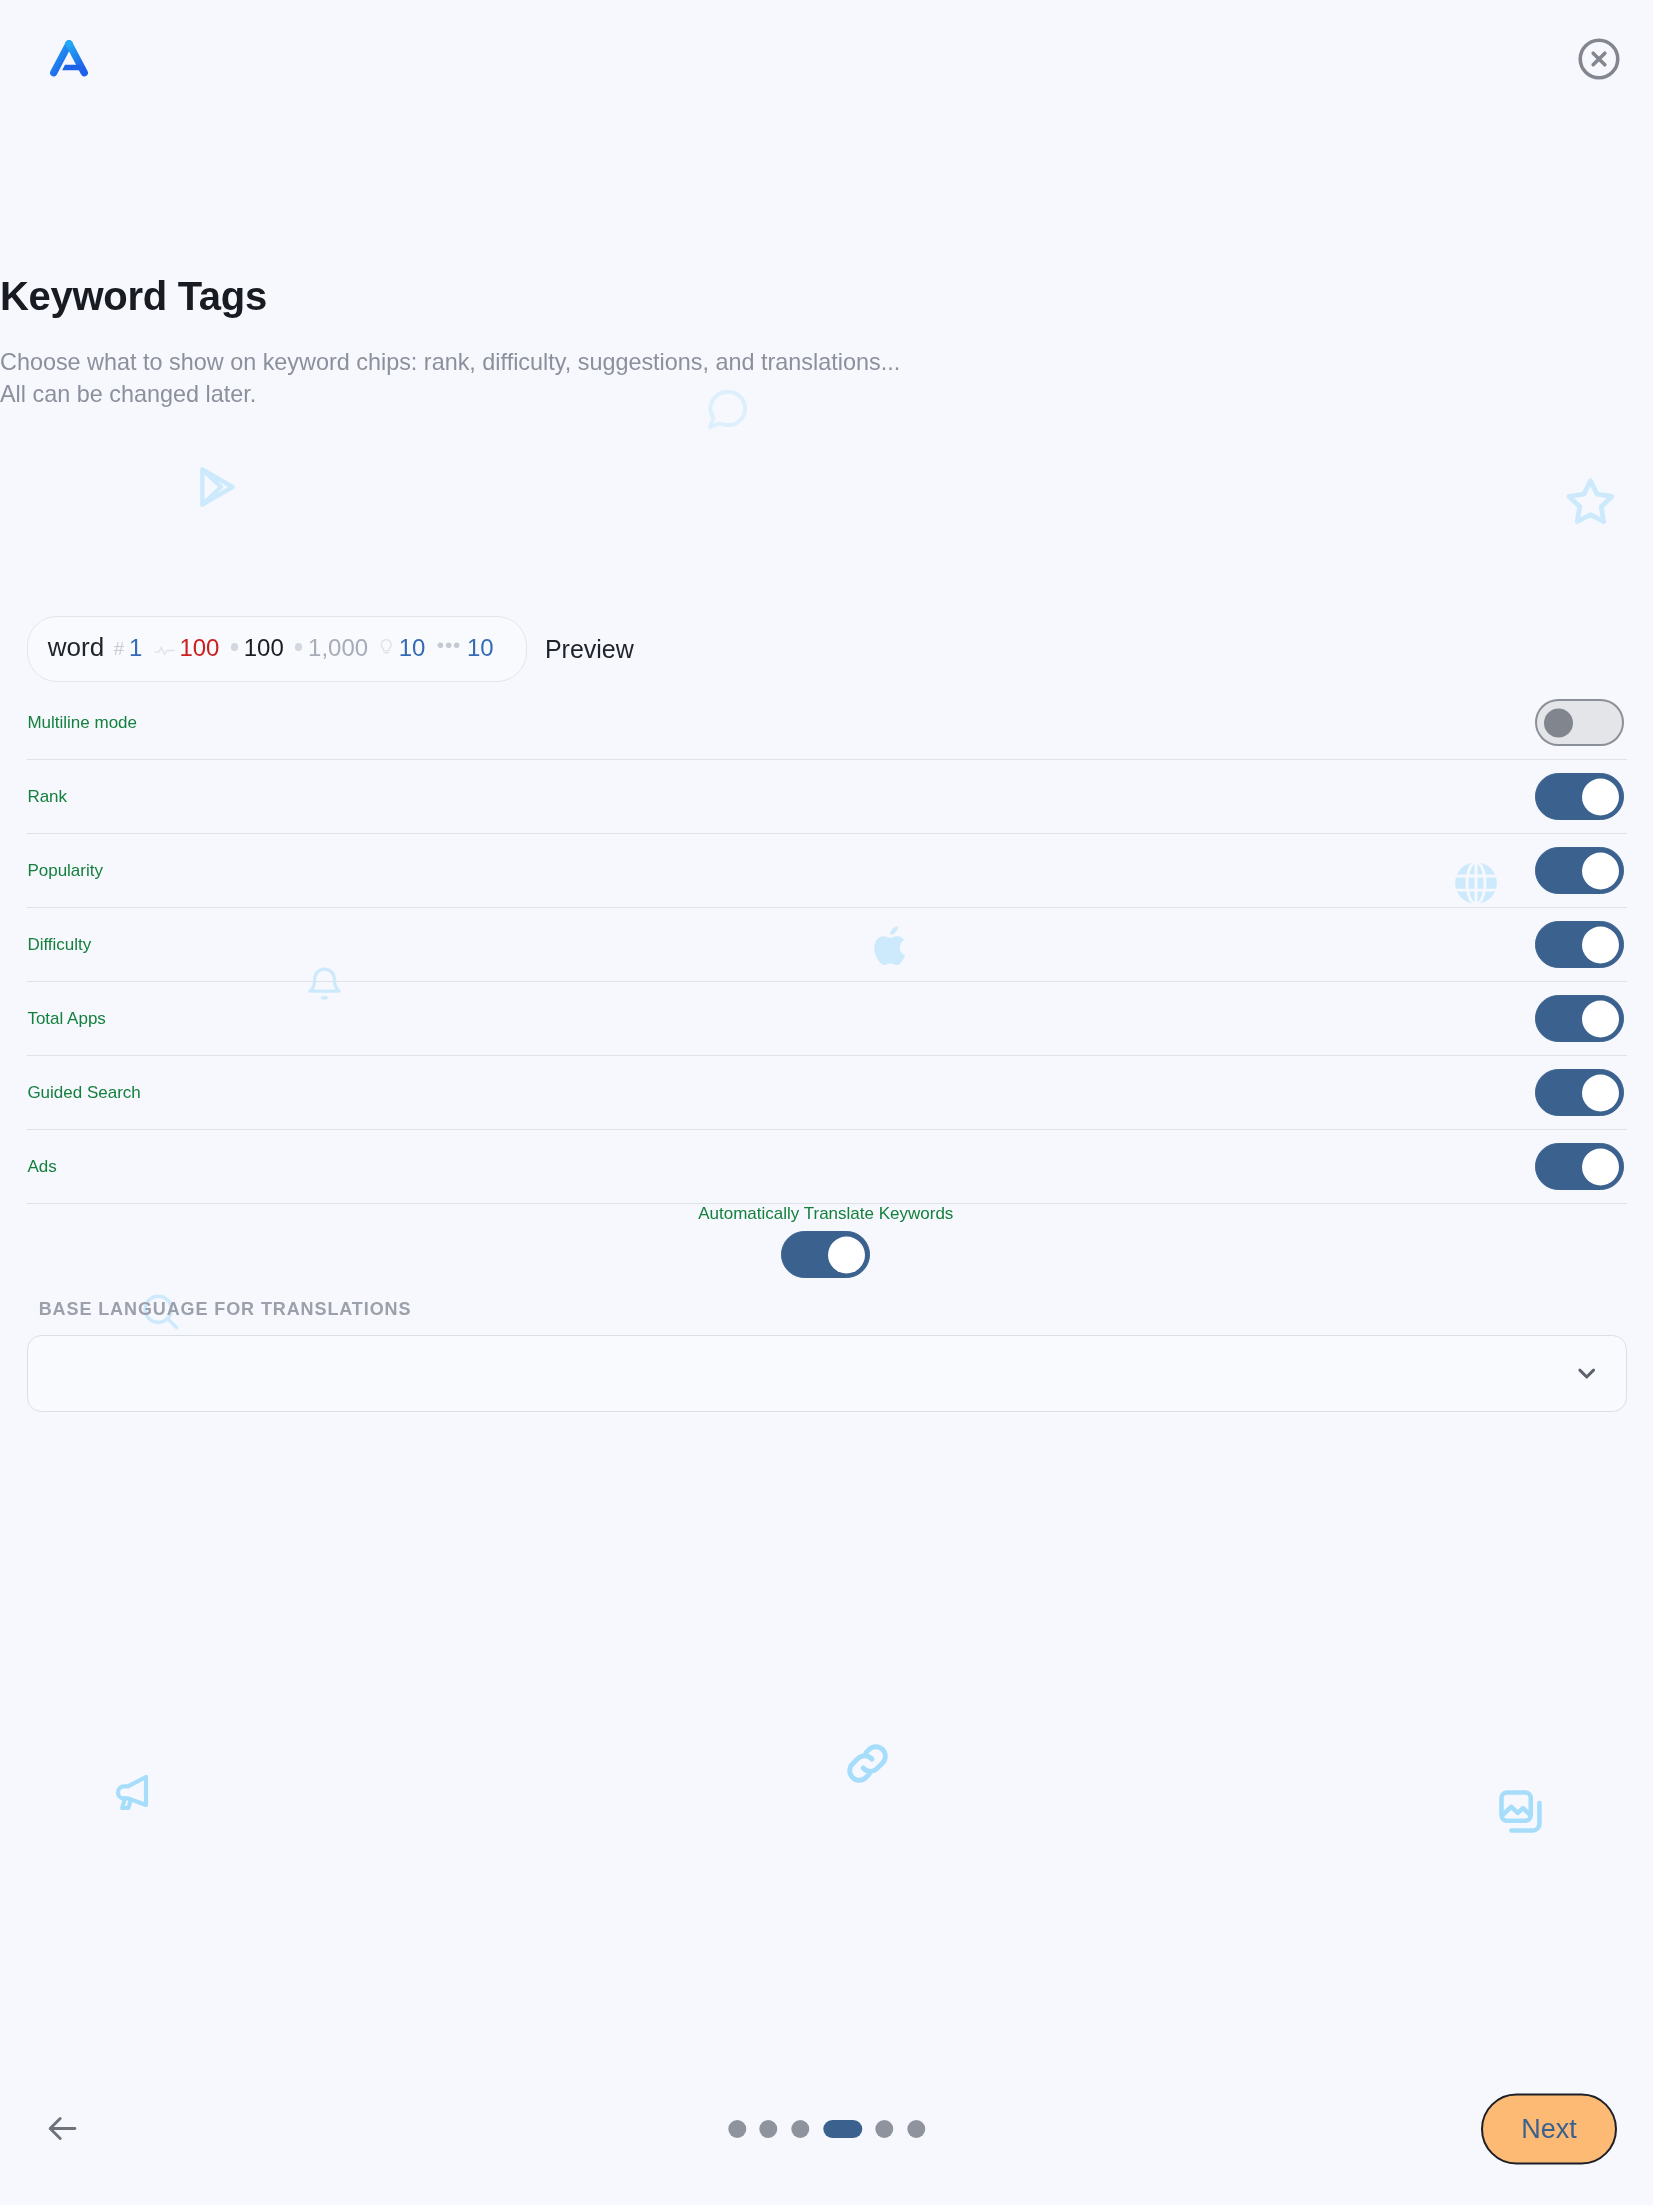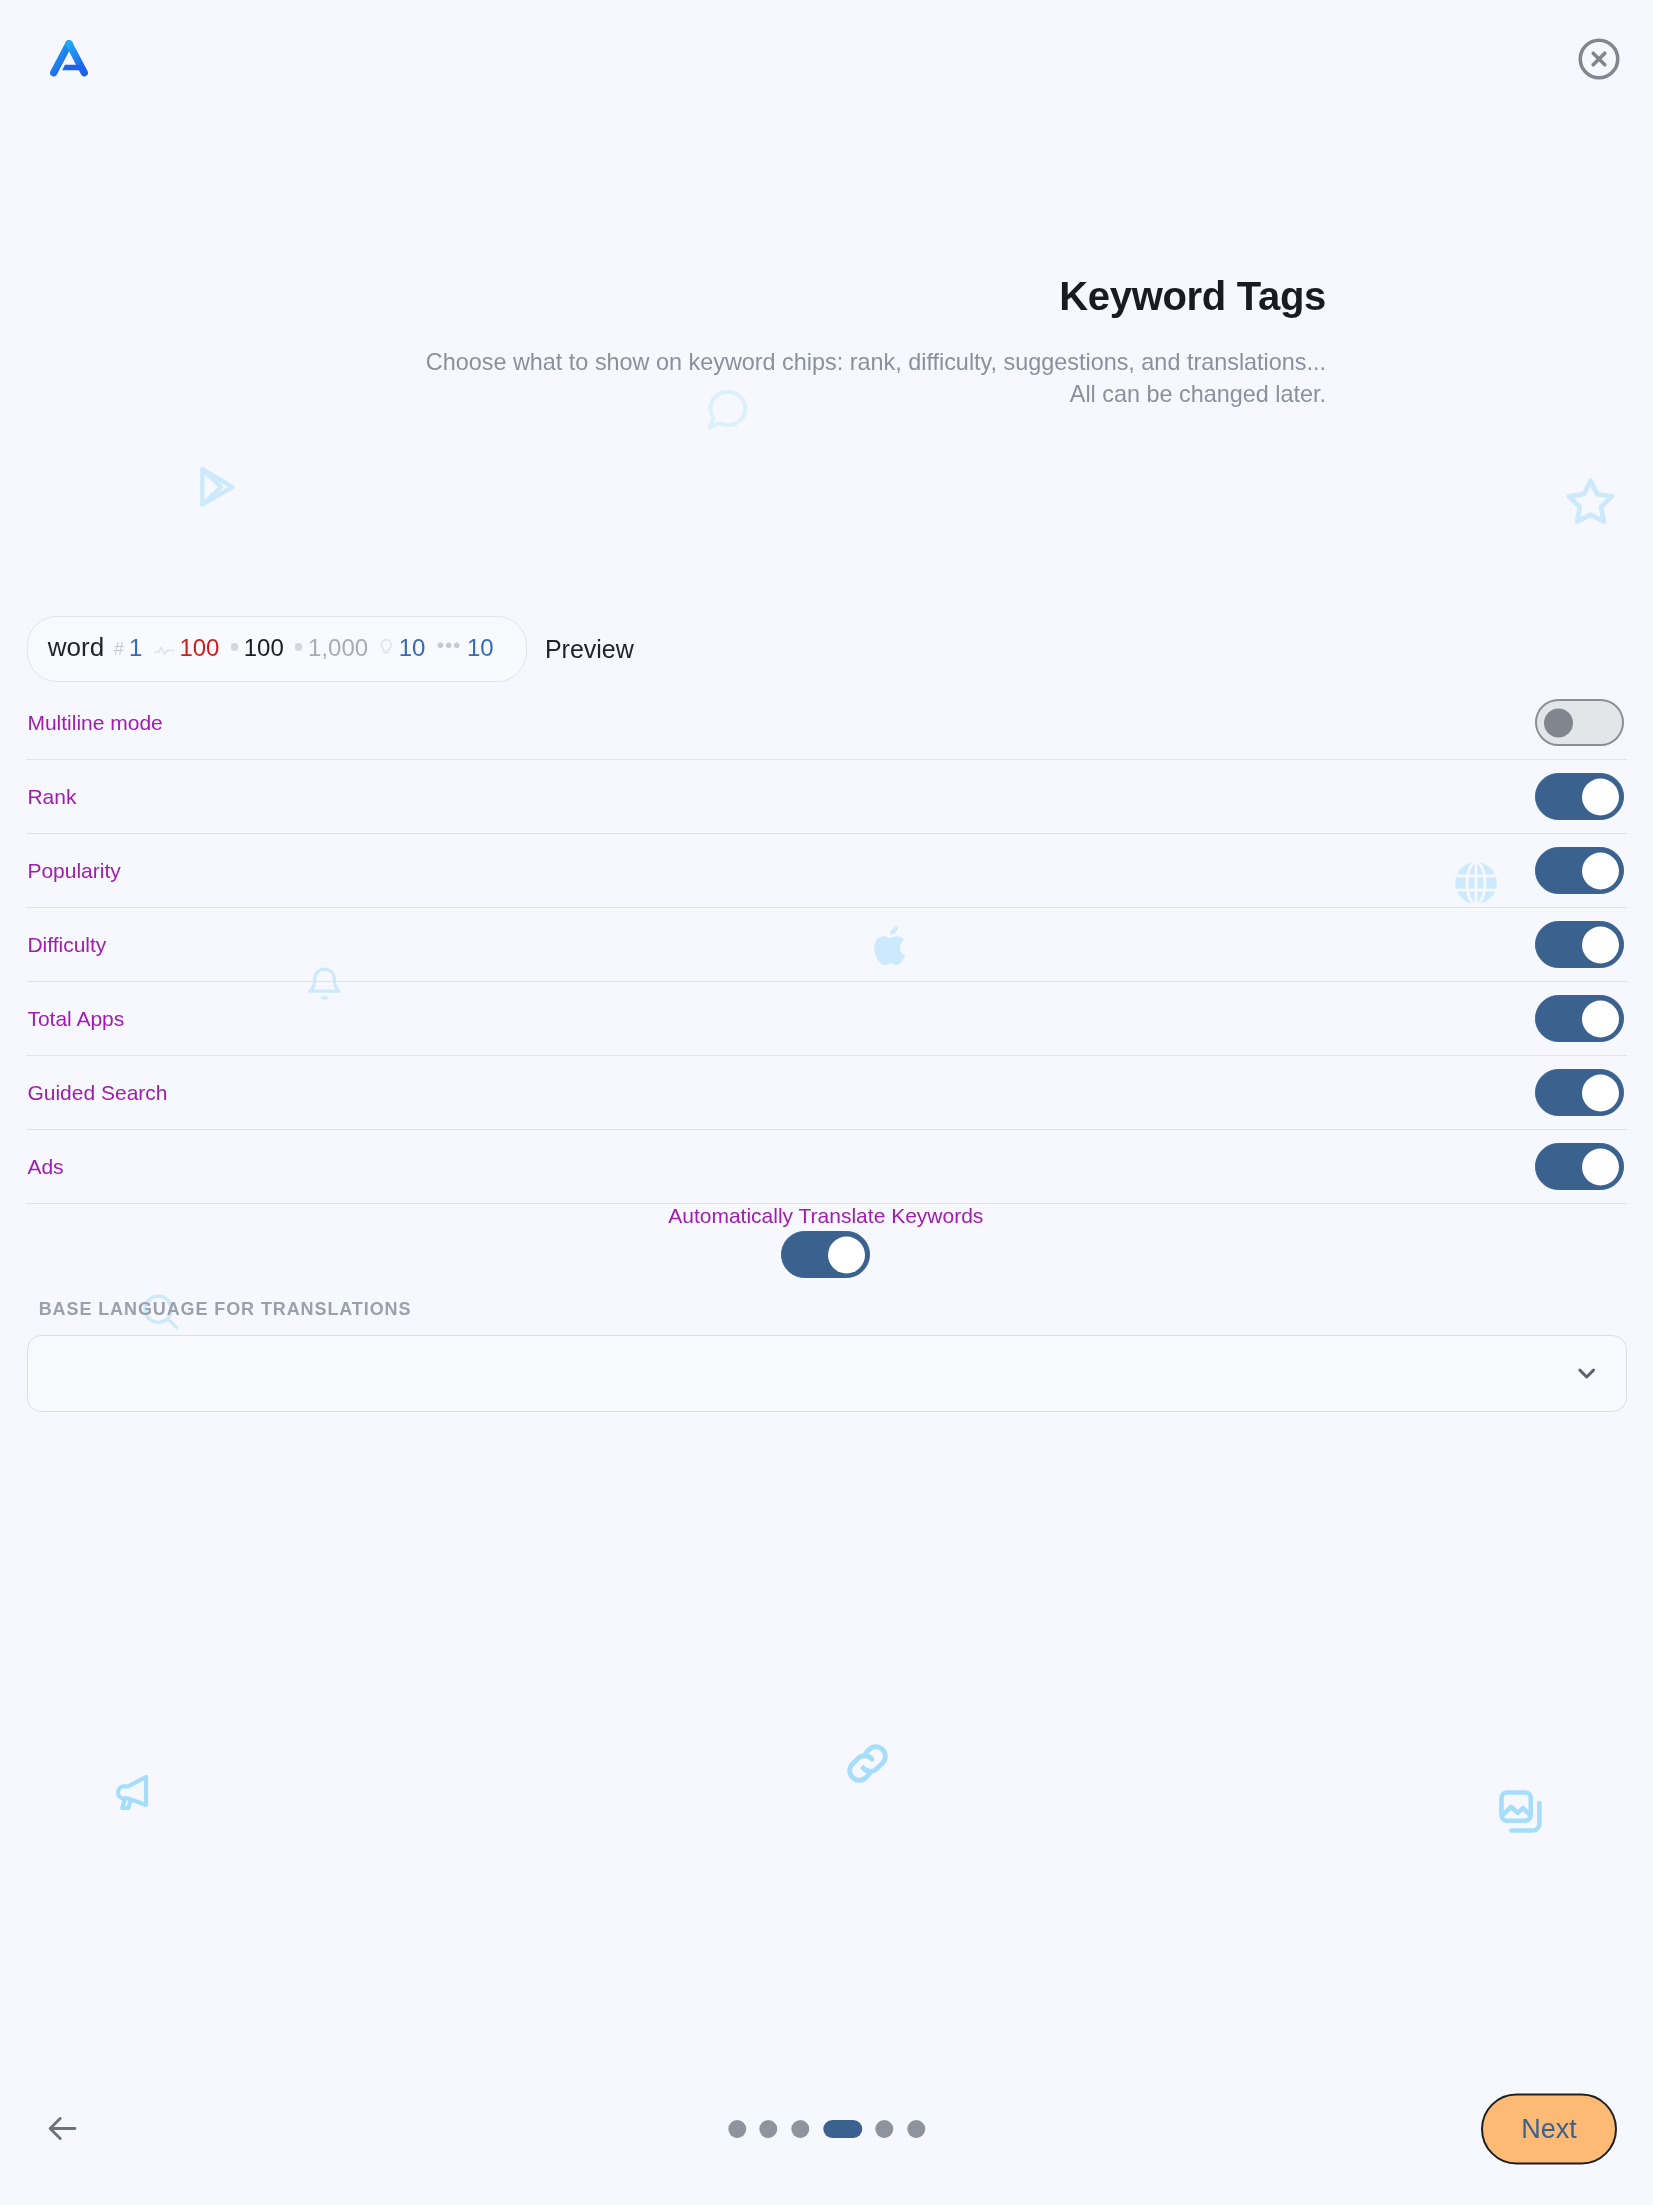--- a/index.html
+++ b/index.html
@@ -45,21 +45,21 @@
     z-index: 5;
     cursor: pointer;
   }
 
   
   .header {
     position: absolute;
     left: 0;
     top: 274px;
     width: 1326px;
-    text-align: right;
+    text-align: left;
     z-index: 3;
   }
   .page-title {
     font-size: 40px;
     font-weight: bold;
     color: #181b22;
     letter-spacing: -0.3px;
   }
   .page-subtitle {
     margin-top: 27.4px;
@@ -145,22 +145,22 @@
     position: relative;
     display: flex;
     align-items: center;
     justify-content: space-between;
     height: 74px;
     border-bottom: 1.6px solid #dfe2e9;
     padding-right: 3.2px;
   }
   .set-row:last-of-type { border-bottom: none; }
   .set-label {
-    font-size: 21px;
-    color: #a21caf;
+    font-size: 17px;
+    color: #15803d;
     font-weight: 400;
     text-align: center;
   }
 
   
   .toggle {
     width: 89px;
     height: 47px;
     border-radius: 23.4px;
     position: relative;

